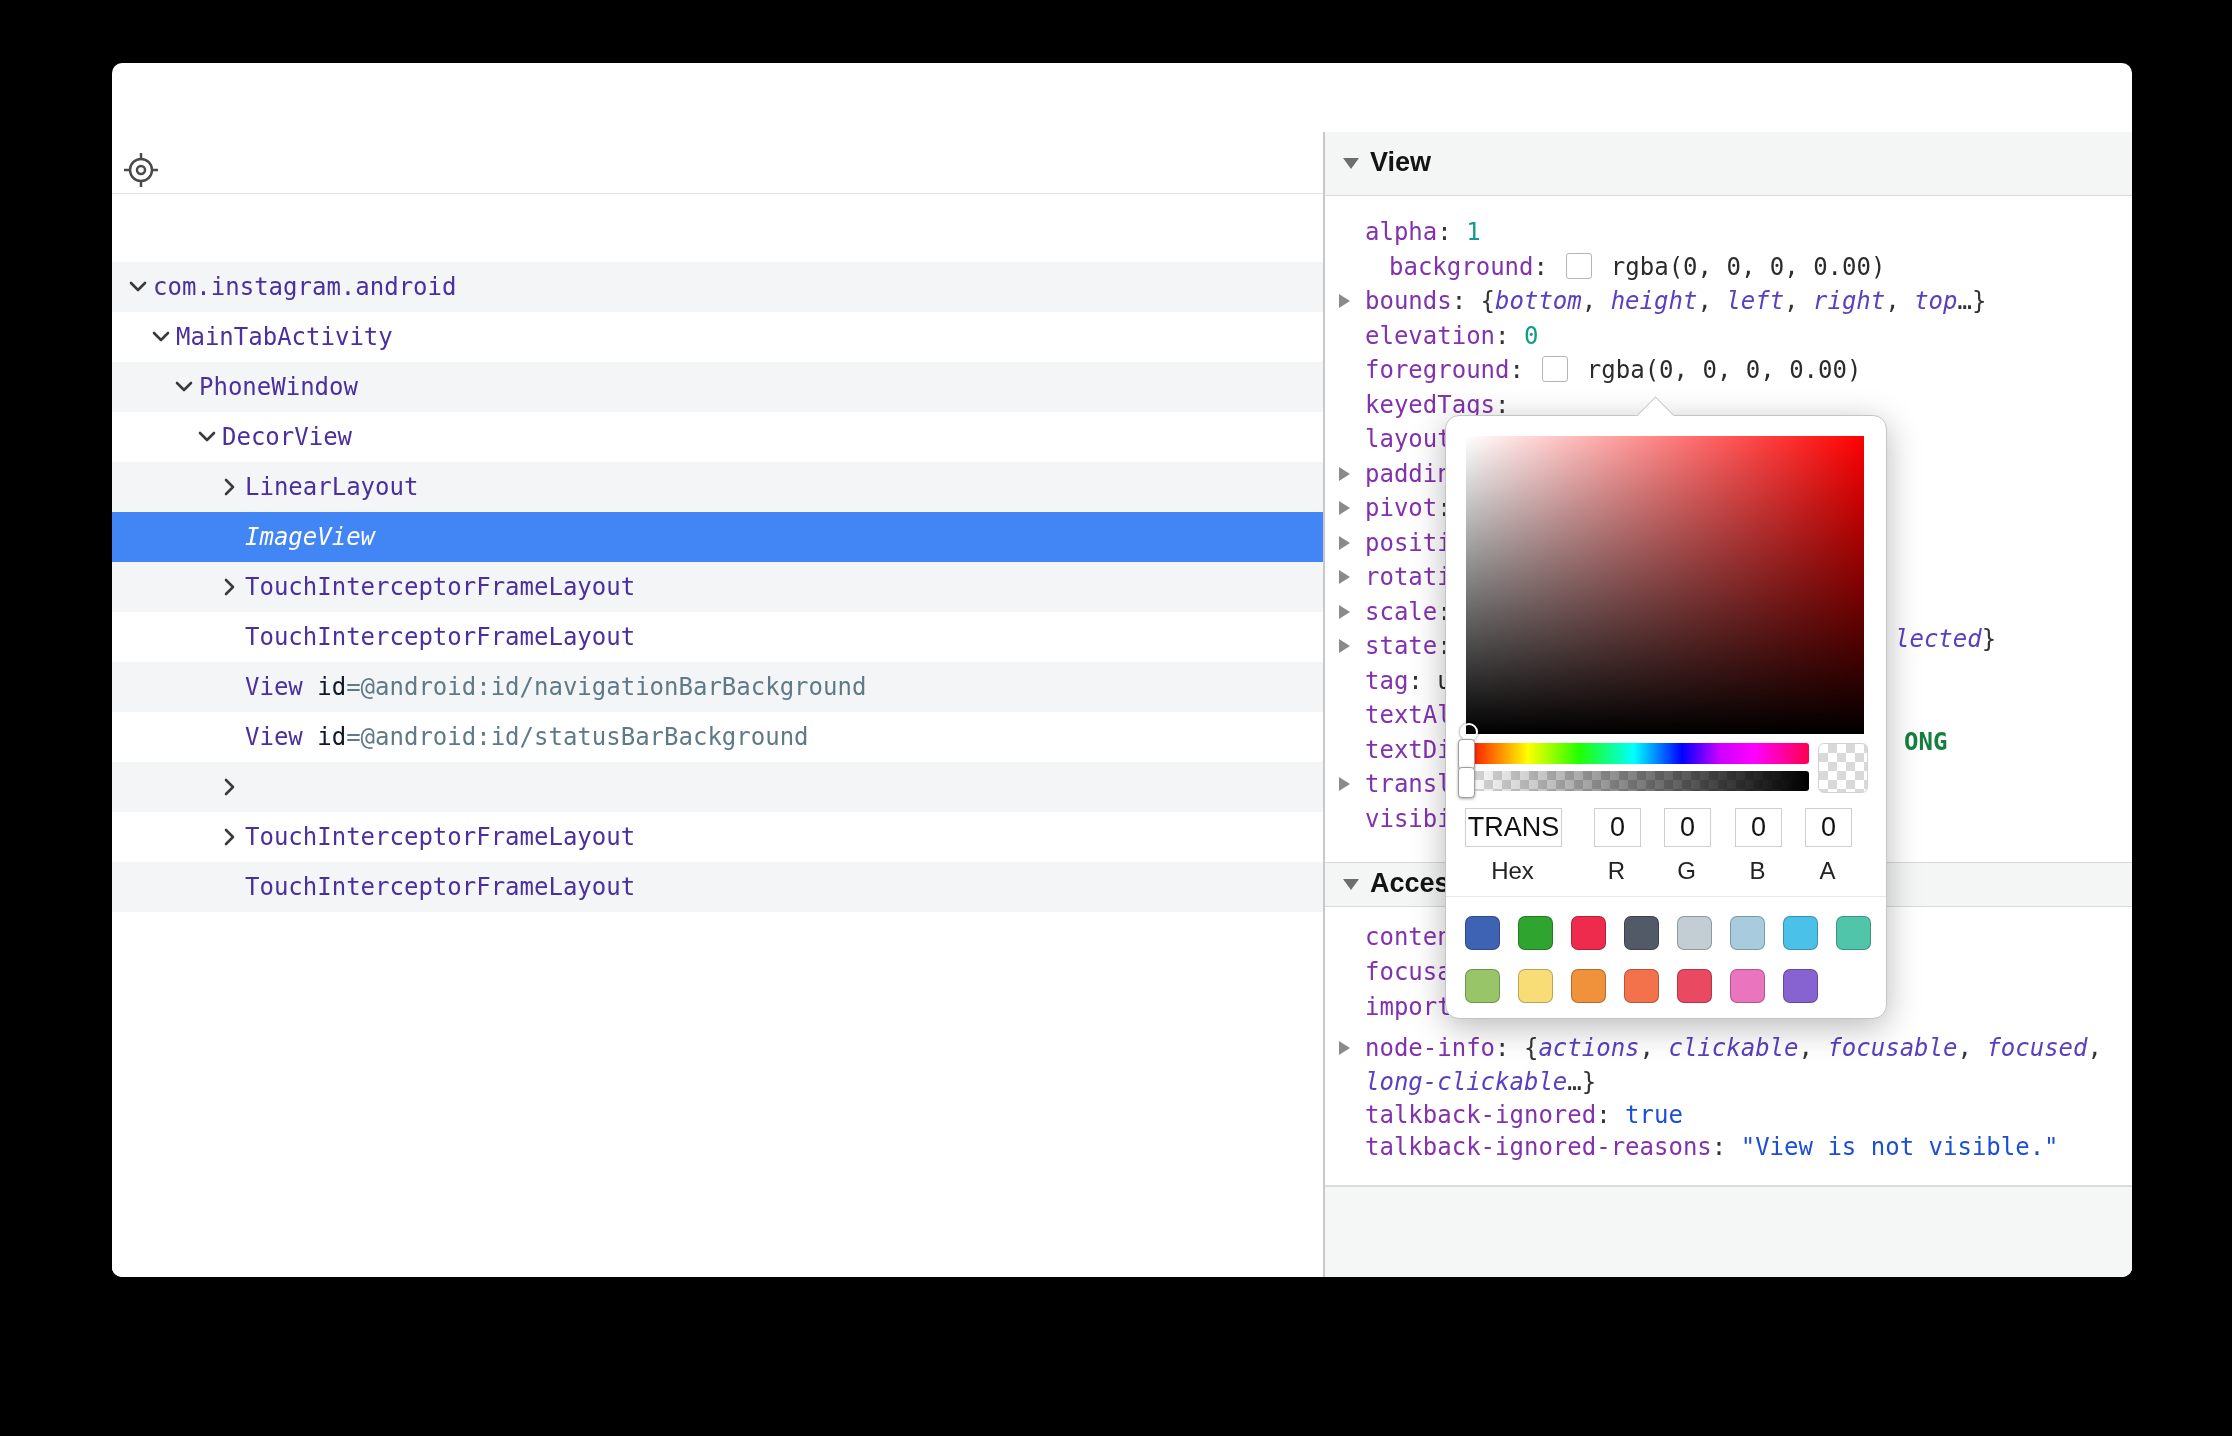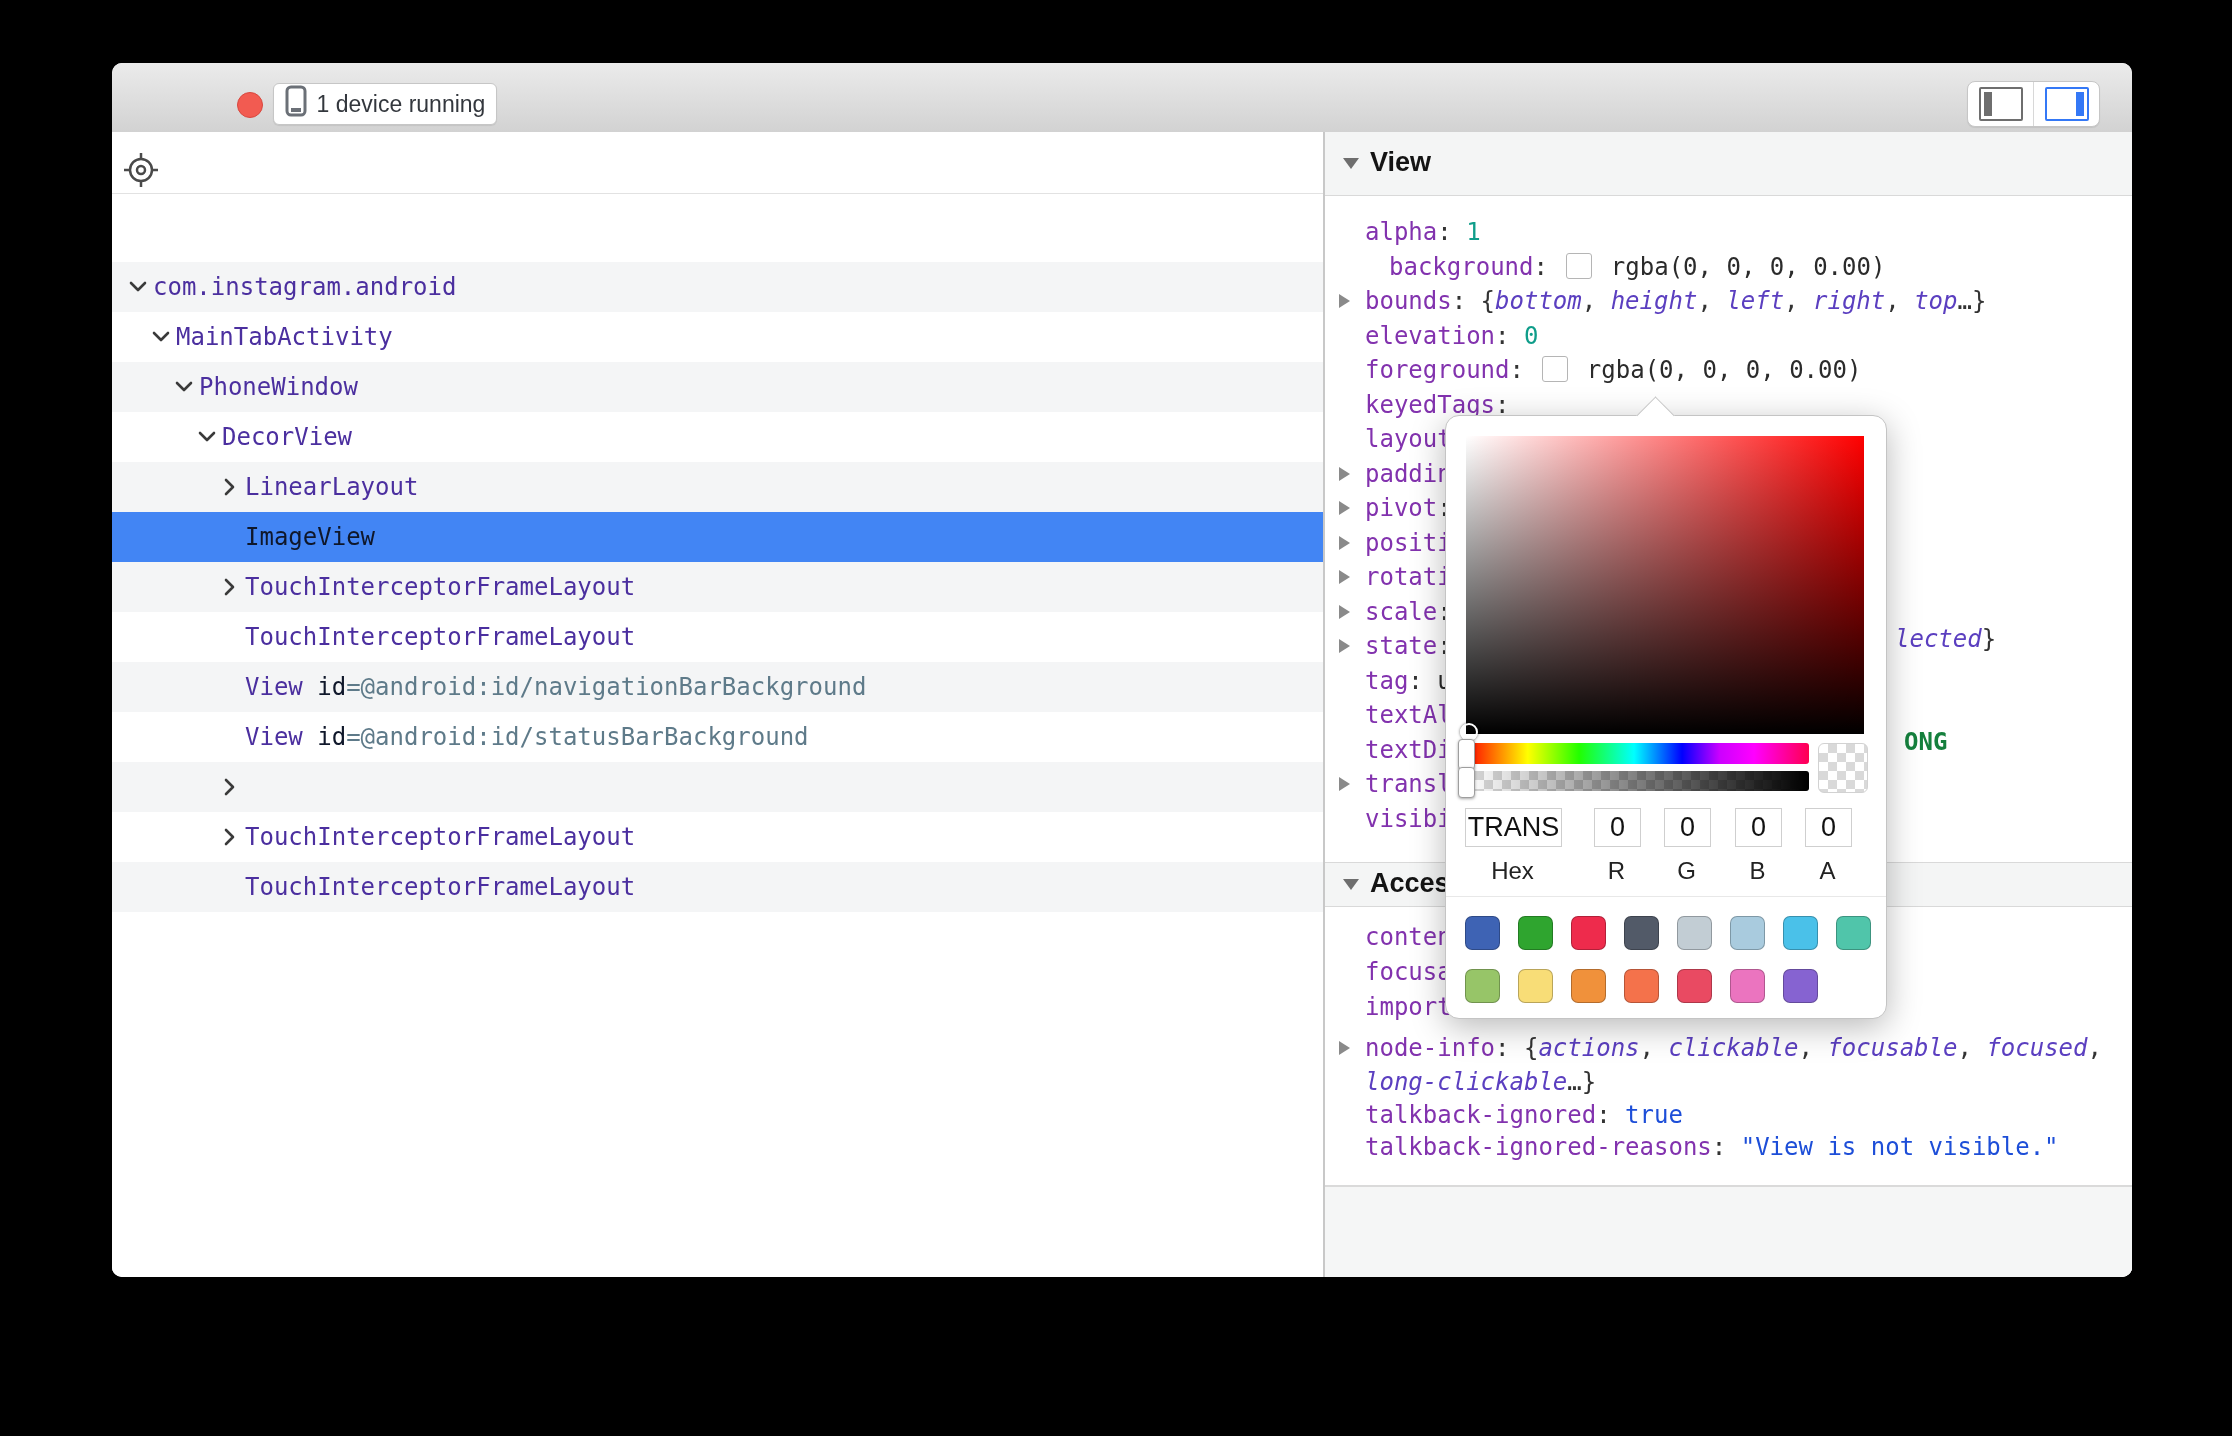--- a/index.html
+++ b/index.html
@@ -33,21 +33,21 @@
   
   .treetoolbar{position:absolute;left:0;top:0;width:100%;height:61px;background:#fff;
     border-bottom:1px solid #e2e2e2;}
   .trow{position:absolute;left:0;width:100%;height:50px;font-family:"DejaVu Sans Mono","Liberation Mono",monospace;
     font-size:24px;line-height:50px;white-space:nowrap;}
   .trow.alt{background:#f4f5f6;}
   .trow.sel{background:#4285f4;}
   .trow .chev{position:absolute;top:0;height:50px;display:flex;align-items:center;}
   .trow .tlabel{position:absolute;top:0;height:50px;}
   .cls{color:#4b2f9f;} .attr{color:#0f172a;} .val{color:#5e7a89;}
-  .trow.sel .cls,.trow.sel .attr,.trow.sel .val{color:#0f172a;}
+  .trow.sel .cls,.trow.sel .attr,.trow.sel .val{color:#ffffff;font-style:italic;}
   
   .sechdr{position:absolute;left:0;width:100%;height:63px;background:#f4f5f5;
     border-bottom:1px solid #d9d9d9;font-size:27px;font-weight:bold;color:#141414;}
   .sechdr .htext{position:absolute;left:45px;top:0;line-height:61px;}
   .disc-down{position:absolute;left:18px;top:26px;width:0;height:0;
     border-left:8px solid transparent;border-right:8px solid transparent;border-top:11px solid #6e6e6e;}
   .prow{position:absolute;left:0;width:100%;height:35px;font-family:"DejaVu Sans Mono","Liberation Mono",monospace;
     font-size:24px;line-height:35px;white-space:nowrap;}
   .prow .ptext{position:absolute;left:40px;top:0;}
   .tri{position:absolute;left:14px;top:10px;width:0;height:0;
@@ -85,46 +85,20 @@
   .popsep{position:absolute;left:0;top:480px;width:100%;height:1px;background:#e8e8e8;}
   .swatch{position:absolute;width:33px;height:32px;border-radius:7px;border:1px solid rgba(0,0,0,.25);}
   
   .crosshair{position:absolute;left:9px;top:18px;}
 </style>
 </head>
 <body>
 
 <div class="window">
 
-  <div class="titlebar">
-    <div class="light red"></div>
-    <div class="light yellow"></div>
-    <div class="light green"></div>
-    <div class="devbtn">
-      <span>
-        <svg width="22" height="32" viewBox="0 0 22 32">
-          <rect x="2" y="2" width="18" height="28" rx="4" fill="none" stroke="#6b7077" stroke-width="3"></rect>
-          <rect x="6" y="23" width="10" height="4" fill="#6b7077"></rect>
-        </svg>
-      </span>
-      <span>1 device running</span>
-    </div>
-    <div class="segmented">
-      <div class="segbtn">
-        <div class="panelicon left">
-            <div class="bar"></div>
-          </div>
-      </div>
-      <div class="segbtn">
-        <div class="panelicon right">
-            <div class="bar"></div>
-          </div>
-      </div>
-    </div>
-  </div>
 
   <div class="content">
 
     <div class="treepane">
       <div class="treetoolbar">
         <span class="crosshair">
           <svg width="40" height="40" viewBox="0 0 40 40">
             <circle cx="20" cy="20" r="11" fill="none" stroke="#4a4a4a" stroke-width="2.5"></circle>
             <circle cx="20" cy="20" r="4" fill="none" stroke="#4a4a4a" stroke-width="2.5"></circle>
             <line x1="20" y1="3" x2="20" y2="10" stroke="#4a4a4a" stroke-width="2.5"></line>

